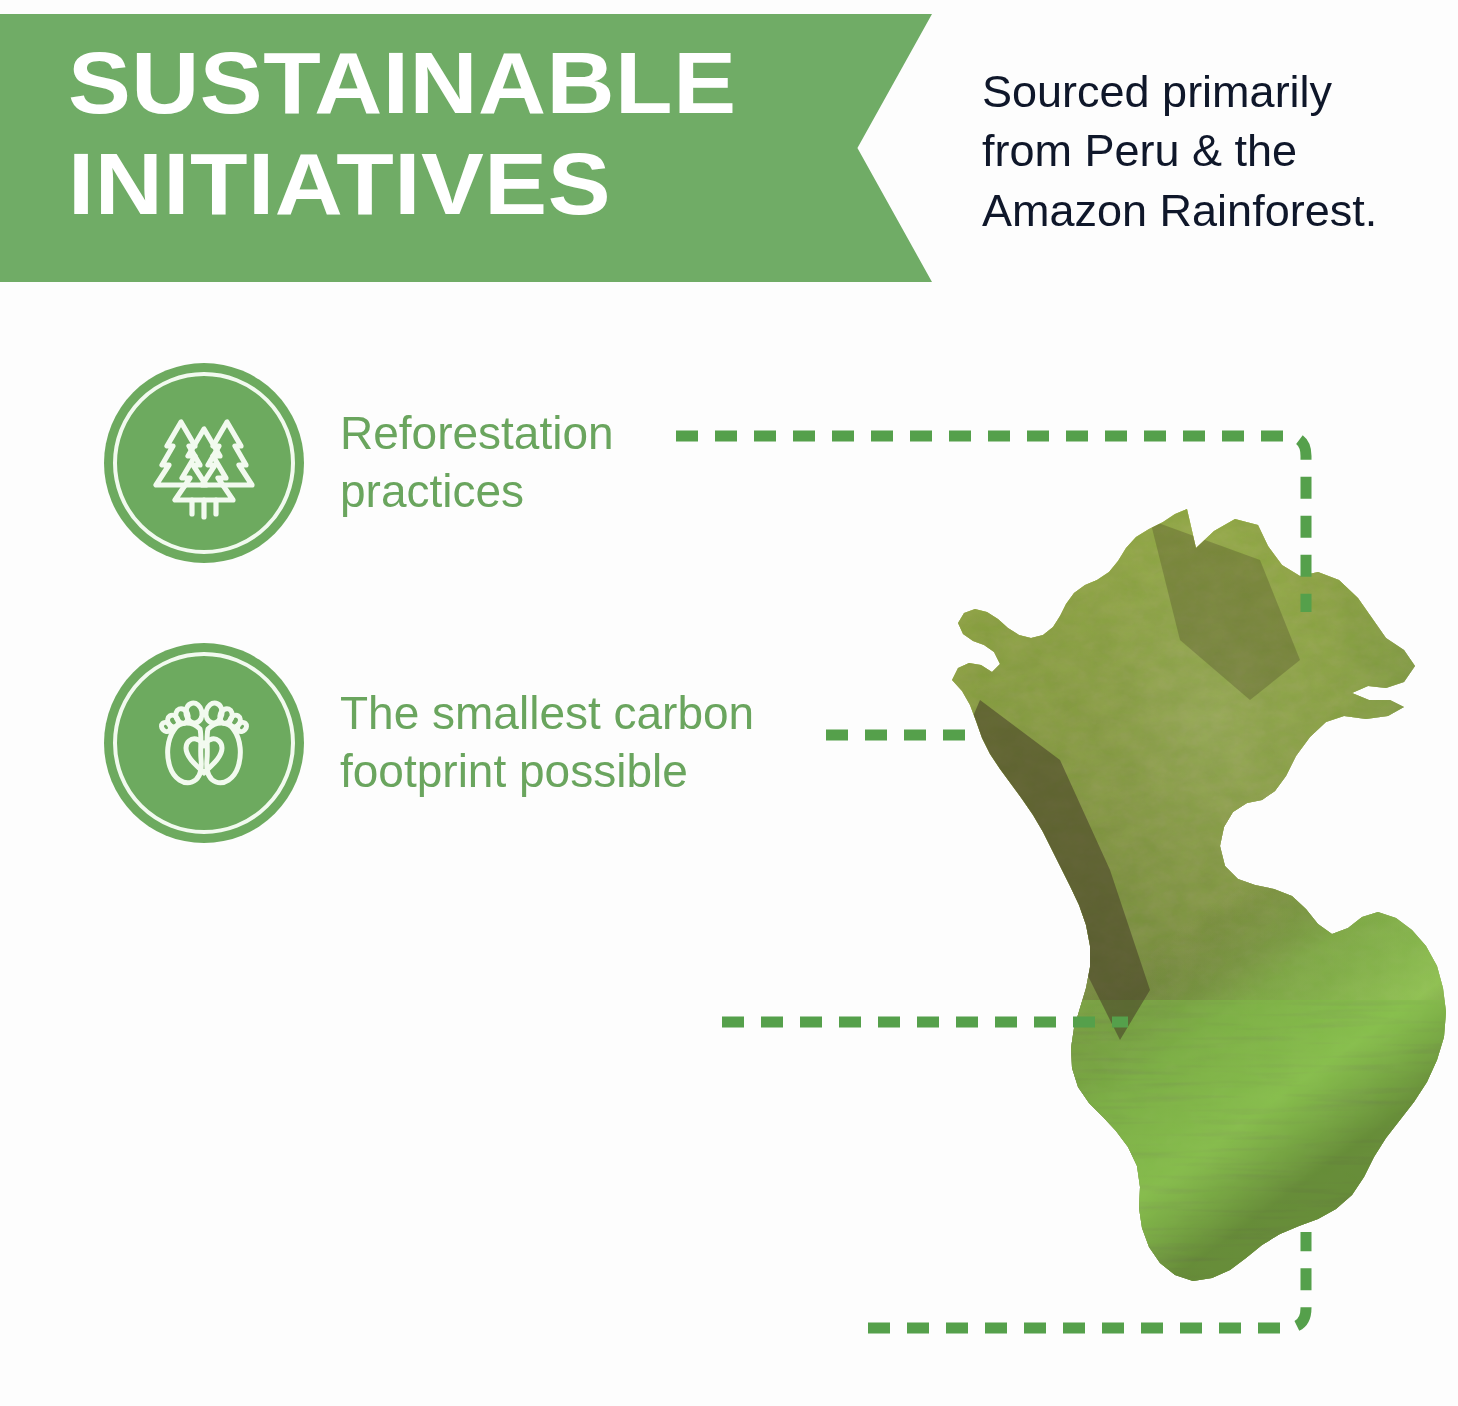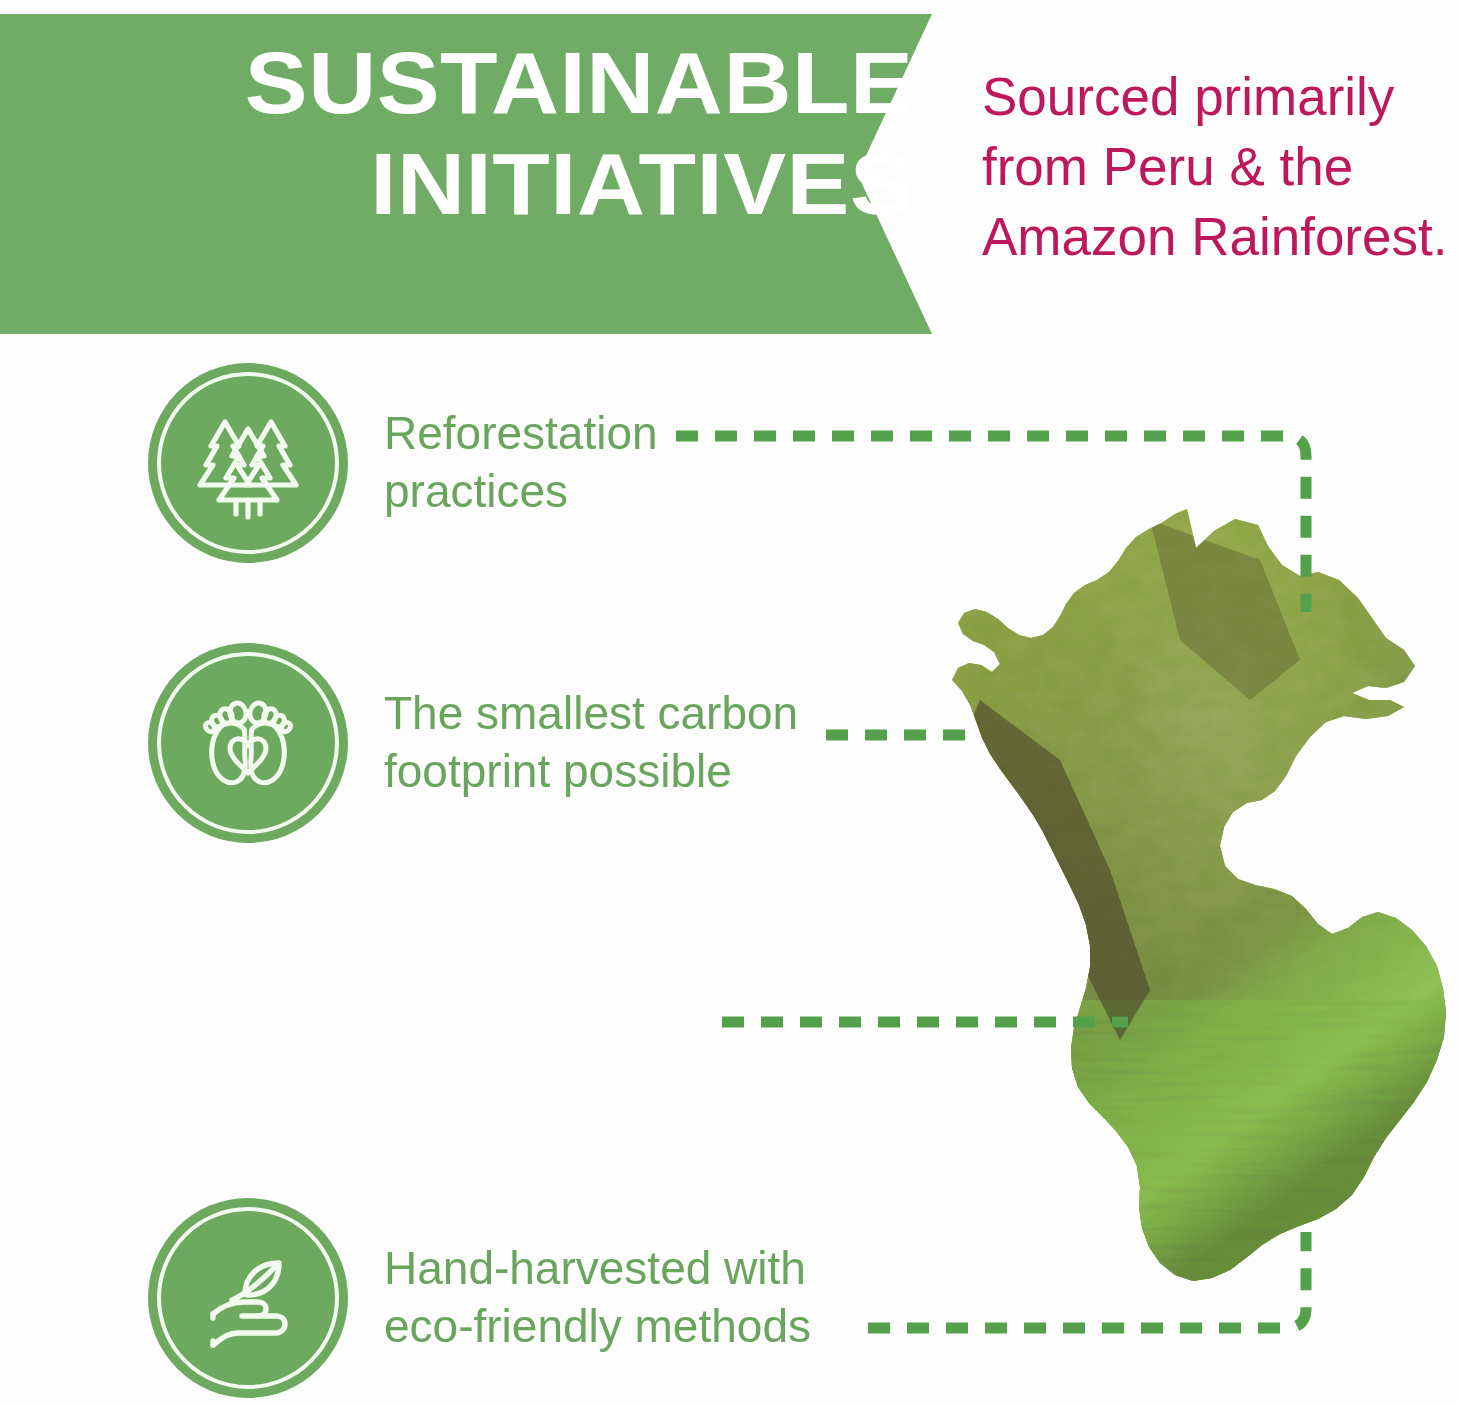--- a/index.html
+++ b/index.html
@@ -19,22 +19,21 @@
     background: #fdfdfd;
     overflow: hidden;
   }
 
   
   #banner-wrap {
     position: absolute;
     left: 0;
     top: 14px;
     width: 932px;
-    height: 320px;
-    text-align: right;
+    height: 268px;
   }
   #banner-shape {
     position: absolute;
     inset: 0;
     background: #70ac66;
     -webkit-clip-path: polygon(0 0, 100% 0, 92% 50%, 100% 100%, 0 100%);
     clip-path: polygon(0 0, 100% 0, 92% 50%, 100% 100%, 0 100%);
   }
   #banner-title {
     position: absolute;
@@ -50,36 +49,35 @@
     white-space: pre-line;
     transform: scaleX(1.07);
     transform-origin: left top;
   }
 
   #header-note {
     position: absolute;
     left: 982px;
     top: 62px;
     width: 470px;
-    color: #be185d;
-    font-size: 53px;
+    color: #0f172a;
+    font-size: 45px;
     line-height: 1.32;
     font-weight: 400;
     white-space: pre-line;
   }
 
   
   .row {
     position: absolute;
     left: 0;
     width: 930px;
     height: 210px;
     display: flex;
     align-items: center;
-    padding-left: 44px;
   }
   #row-0 { top: 358px; }
   #row-1 { top: 638px; align-items: center; }
   #row-2 { top: 913px; }
   #row-3 { top: 1193px; }
 
   .badge {
     position: relative;
     flex: 0 0 auto;
     margin-left: 104px;
@@ -330,39 +328,14 @@
                      C75,57 80,61 80,67 C80,76 70,84 62,92 Z"></path>
           </g>
         </svg>
       </span>
     </div>
     <div class="row-label">The smallest carbon
 footprint possible</div>
   </div>
 
 
-  <div class="row" id="row-3">
-    <div class="badge">
-      <span>
-        <svg width="132" height="132" viewBox="0 0 132 132">
-          <g fill="none" stroke="#f2faef" stroke-width="5.4" stroke-linejoin="round" stroke-linecap="round">
-
-            <path d="M63,62 C63,44 77,31 97,31 C97,50 85,63 66,63
-                     C65,63 64,63 63,62 Z"></path>
-
-            <path d="M50,68 C60,64 74,54 92,36"></path>
-
-            <path d="M31,82 C40,74 52,70 62,70 L76,70
-                     C81,70 84,73 84,77 C84,81 81,84 76,84 L60,84"></path>
-            <path d="M76,84 L94,84 C99,84 103,87 103,92
-                     C103,97 99,101 94,101 L56,101
-                     C46,101 40,106 35,110 L31,113"></path>
-            <path d="M31,82 L31,86"></path>
-            <path d="M31,113 L31,109"></path>
-          </g>
-        </svg>
-      </span>
-    </div>
-    <div class="row-label">Hand-harvested with
-eco-friendly methods</div>
-  </div>
 
 </div>
 
 </body></html>

